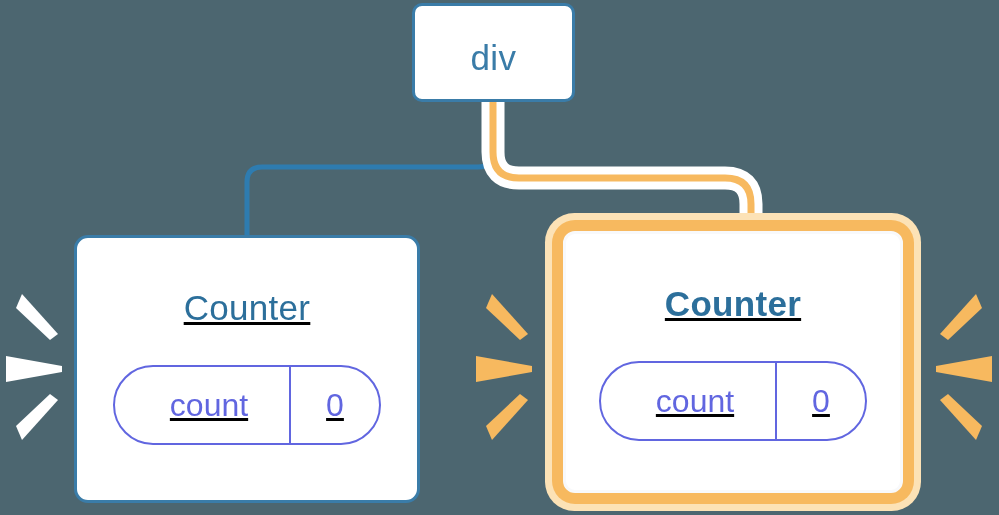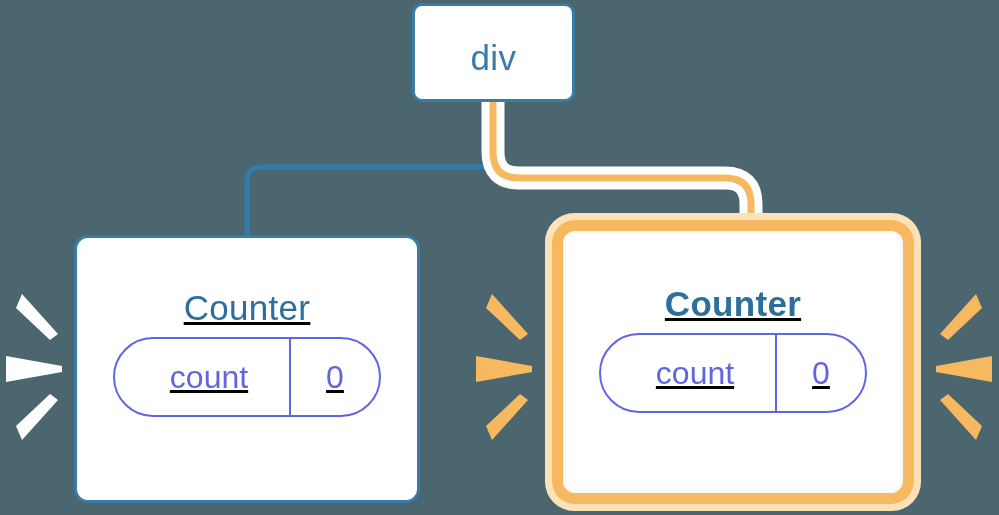--- a/index.html
+++ b/index.html
@@ -93,21 +93,21 @@
     font-size: 35px;
     font-weight: 400;
     letter-spacing: 0.3px;
   }
   .counter-title.bold {
     font-weight: 700;
   }
 
   
   .pill {
-    margin-top: 12px;
+    margin-top: 40px;
     height: 76px;
     display: flex;
     align-items: stretch;
     border: 2px solid #6166e0;
     border-radius: 40px;
     background: transparent;
     overflow: hidden;
   }
   .pill-key, .pill-val {
     display: flex;

